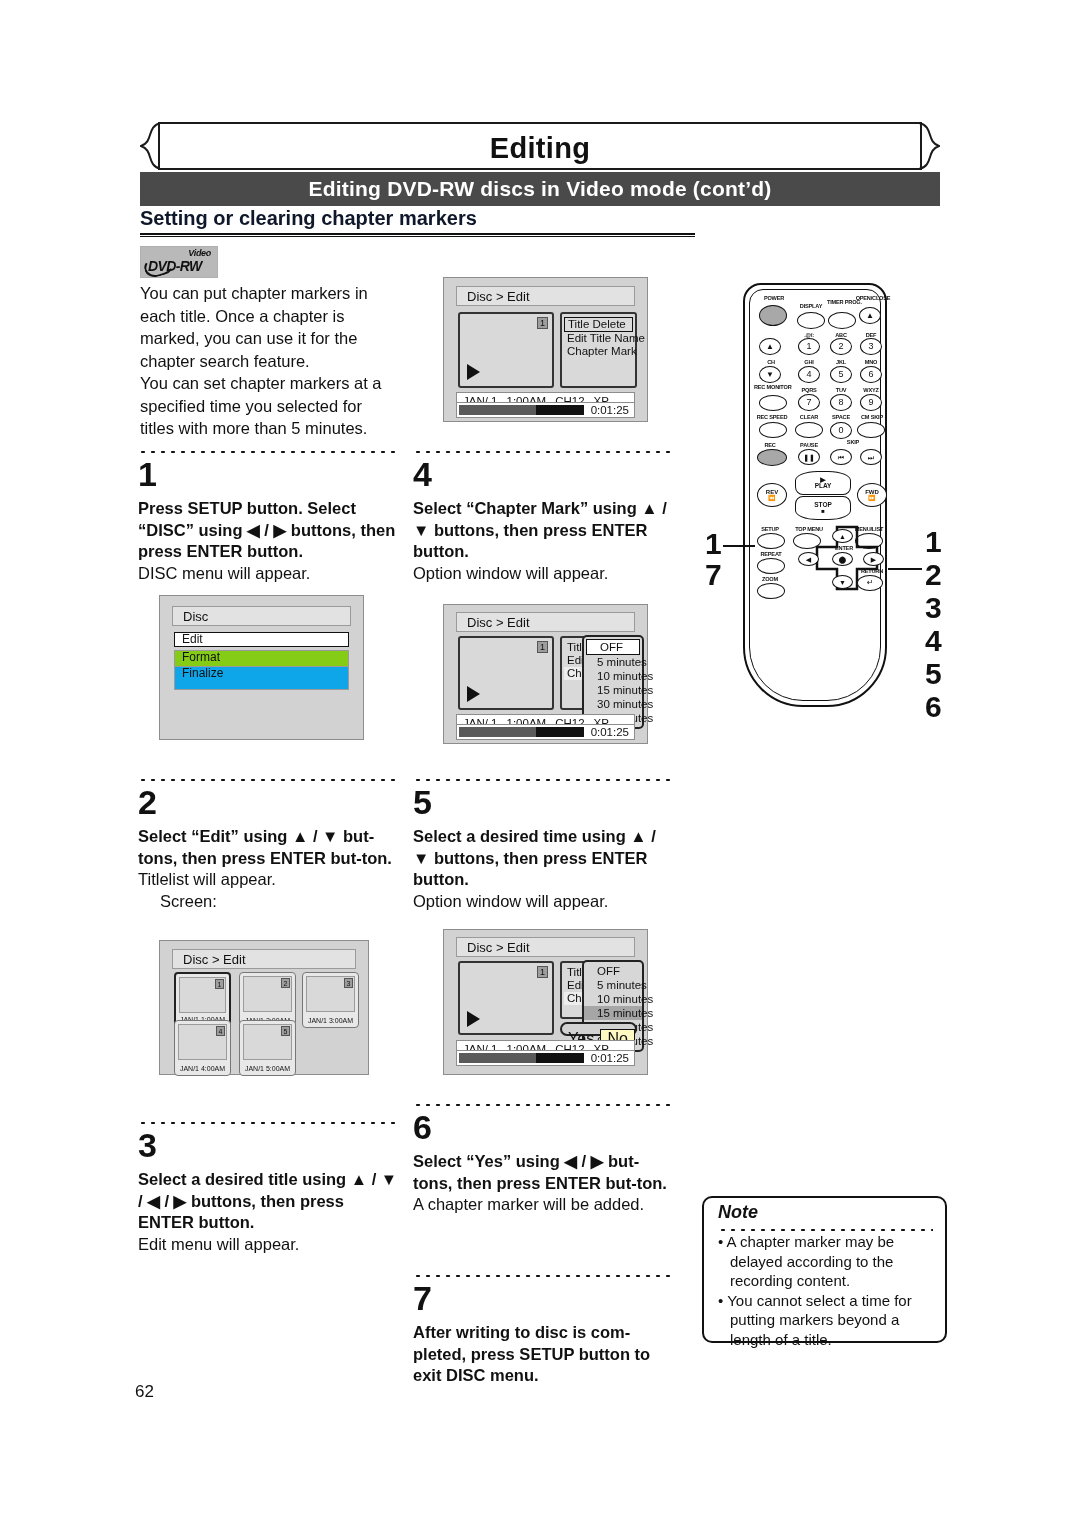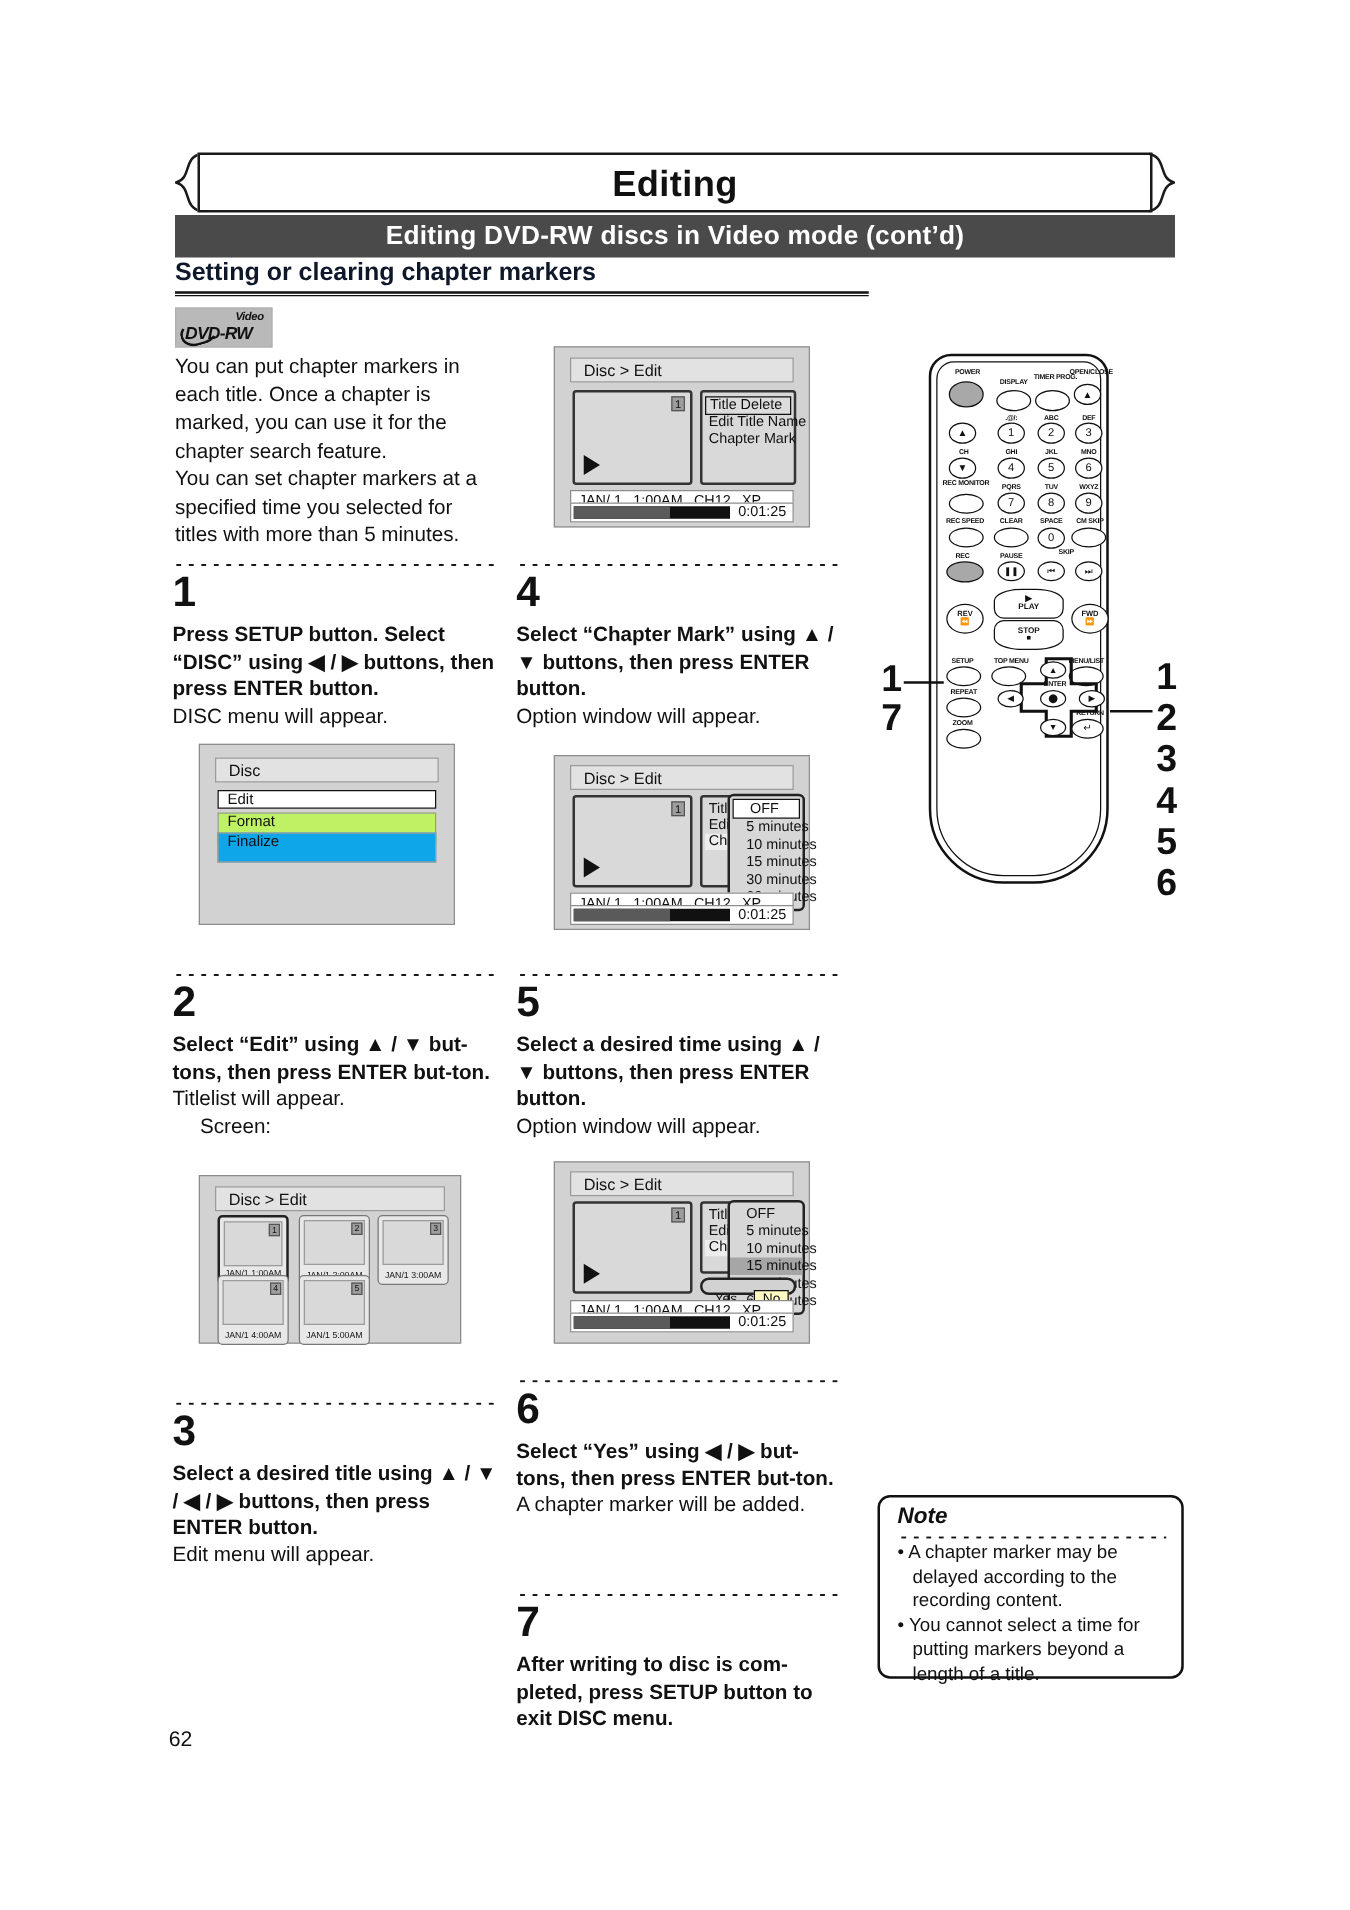--- a/index.html
+++ b/index.html
@@ -78,21 +78,21 @@
   .tv .progbar .fill{position:absolute;left:0;top:0;bottom:0;width:62%;background:#5a5a5a;}
   .tv .time{font-size:11.5px;color:#111;padding:0 5px;display:flex;align-items:center;}
 
   
   .dd{position:absolute;background:#d7d7d7;border:2px solid #222;border-radius:5px;box-sizing:border-box;padding:2px 0;}
   .dd .opt{font-size:11.5px;line-height:14px;padding:0 5px 0 13px;color:#111;white-space:nowrap;}
   .dd .opt.first{background:#fff;border:1.5px solid #111;margin:0 2px;}
   .dd .opt.hi{background:#a6a6a6;}
   .yesno{position:absolute;border:2px solid #222;border-radius:9px;background:#d2d2d2;box-sizing:border-box;
     display:flex;align-items:center;justify-content:space-around;}
-  .yesno span{font-size:11px;color:#111;padding:0 6px;margin-top:19px;}
+  .yesno span{font-size:16px;color:#111;padding:0 6px;margin-top:19px;}
   .yesno span.box{border:1.5px solid #111;background:#fef9c3;}
 
   .titlegrid .cell{position:absolute;width:57px;height:56px;background:#e8e8e8;border:1px solid #777;border-radius:4px;box-sizing:border-box;}
   .titlegrid .cell.sel{border:2.5px solid #222;}
   .titlegrid .cell .scr{position:absolute;left:3px;top:3px;right:3px;height:36px;background:#d9d9d9;border:1px solid #9b9b9b;box-sizing:border-box;}
   .titlegrid .cell .num{position:absolute;right:5px;top:5px;width:9px;height:10px;background:#9d9d9d;border:1px solid #555;
     font-size:7px;line-height:9px;text-align:center;box-sizing:border-box;}
   .titlegrid .cell .lbl{position:absolute;left:0;right:0;bottom:3px;text-align:center;font-size:7px;color:#111;}
 
   
@@ -184,21 +184,21 @@
 
   <div style="position:absolute;left:138px;top:452px;width:262px;">
     <div class="stepnum">1</div>
     <div class="stepbold">Press SETUP button. Select “DISC” using ◀ / ▶ buttons, then press ENTER button.</div>
     <div class="steplight">DISC menu will appear.</div>
   </div>
 
   <div class="tv" style="left:159px;top:595px;width:205px;height:145px;">
     <div class="bar" style="top:10px;">Disc</div>
     <div style="position:absolute;left:14px;top:36px;right:14px;height:15px;background:#fff;border:1.5px solid #111;box-sizing:border-box;font-size:12px;padding-left:7px;line-height:13px;">Edit</div>
-    <div style="position:absolute;left:14px;top:54px;right:14px;height:26px;background:#bef264;border:1px solid #9a9a9a;box-sizing:border-box;font-size:12px;padding-left:7px;line-height:12px;">Format</div>
+    <div style="position:absolute;left:14px;top:54px;right:14px;height:26px;background:#84cc16;border:1px solid #9a9a9a;box-sizing:border-box;font-size:12px;padding-left:7px;line-height:12px;">Format</div>
     <div style="position:absolute;left:14px;top:70px;right:14px;height:24px;background:#0ea5e9;border:1px solid #9a9a9a;box-sizing:border-box;font-size:12px;padding-left:7px;line-height:12px;">Finalize</div>
   </div>
 
   <div style="position:absolute;left:138px;top:780px;width:262px;">
     <div class="stepnum">2</div>
     <div class="stepbold">Select “Edit” using ▲ / ▼ but-tons, then press ENTER but-ton.</div>
     <div class="steplight">Titlelist will appear.</div>
     <div class="steplight indent">Screen:</div>
   </div>
 

